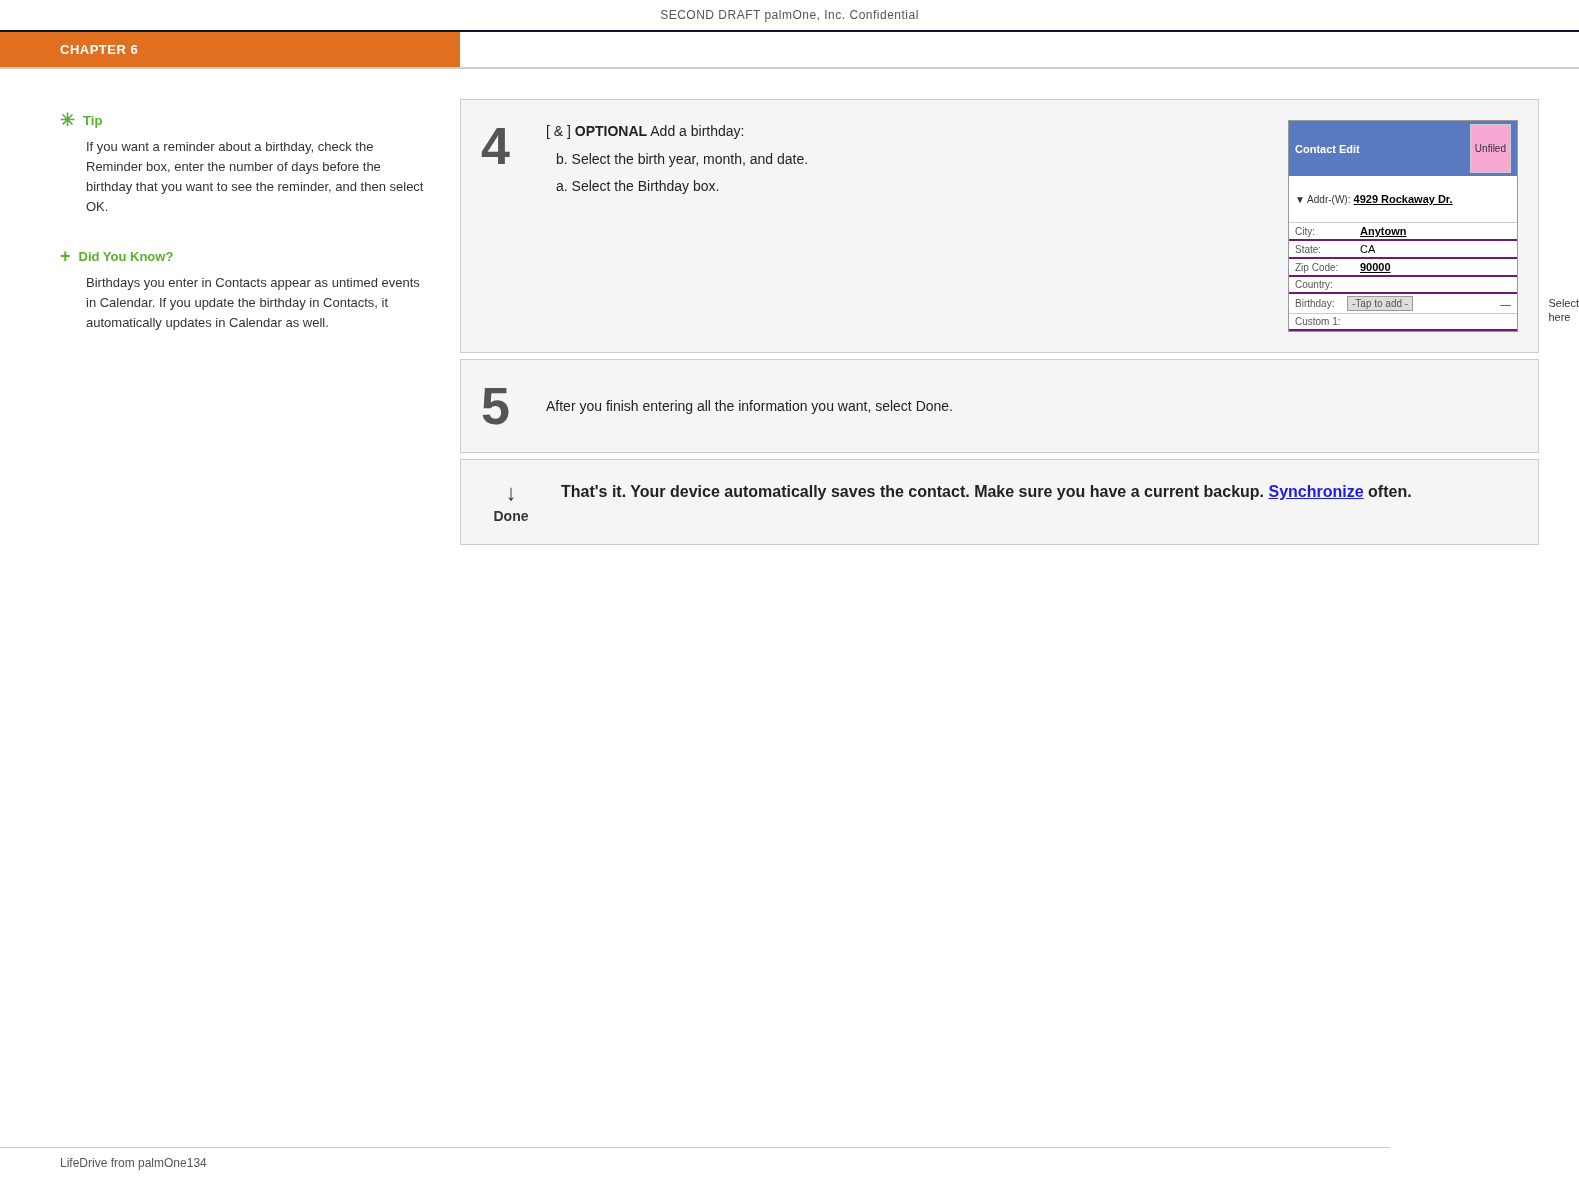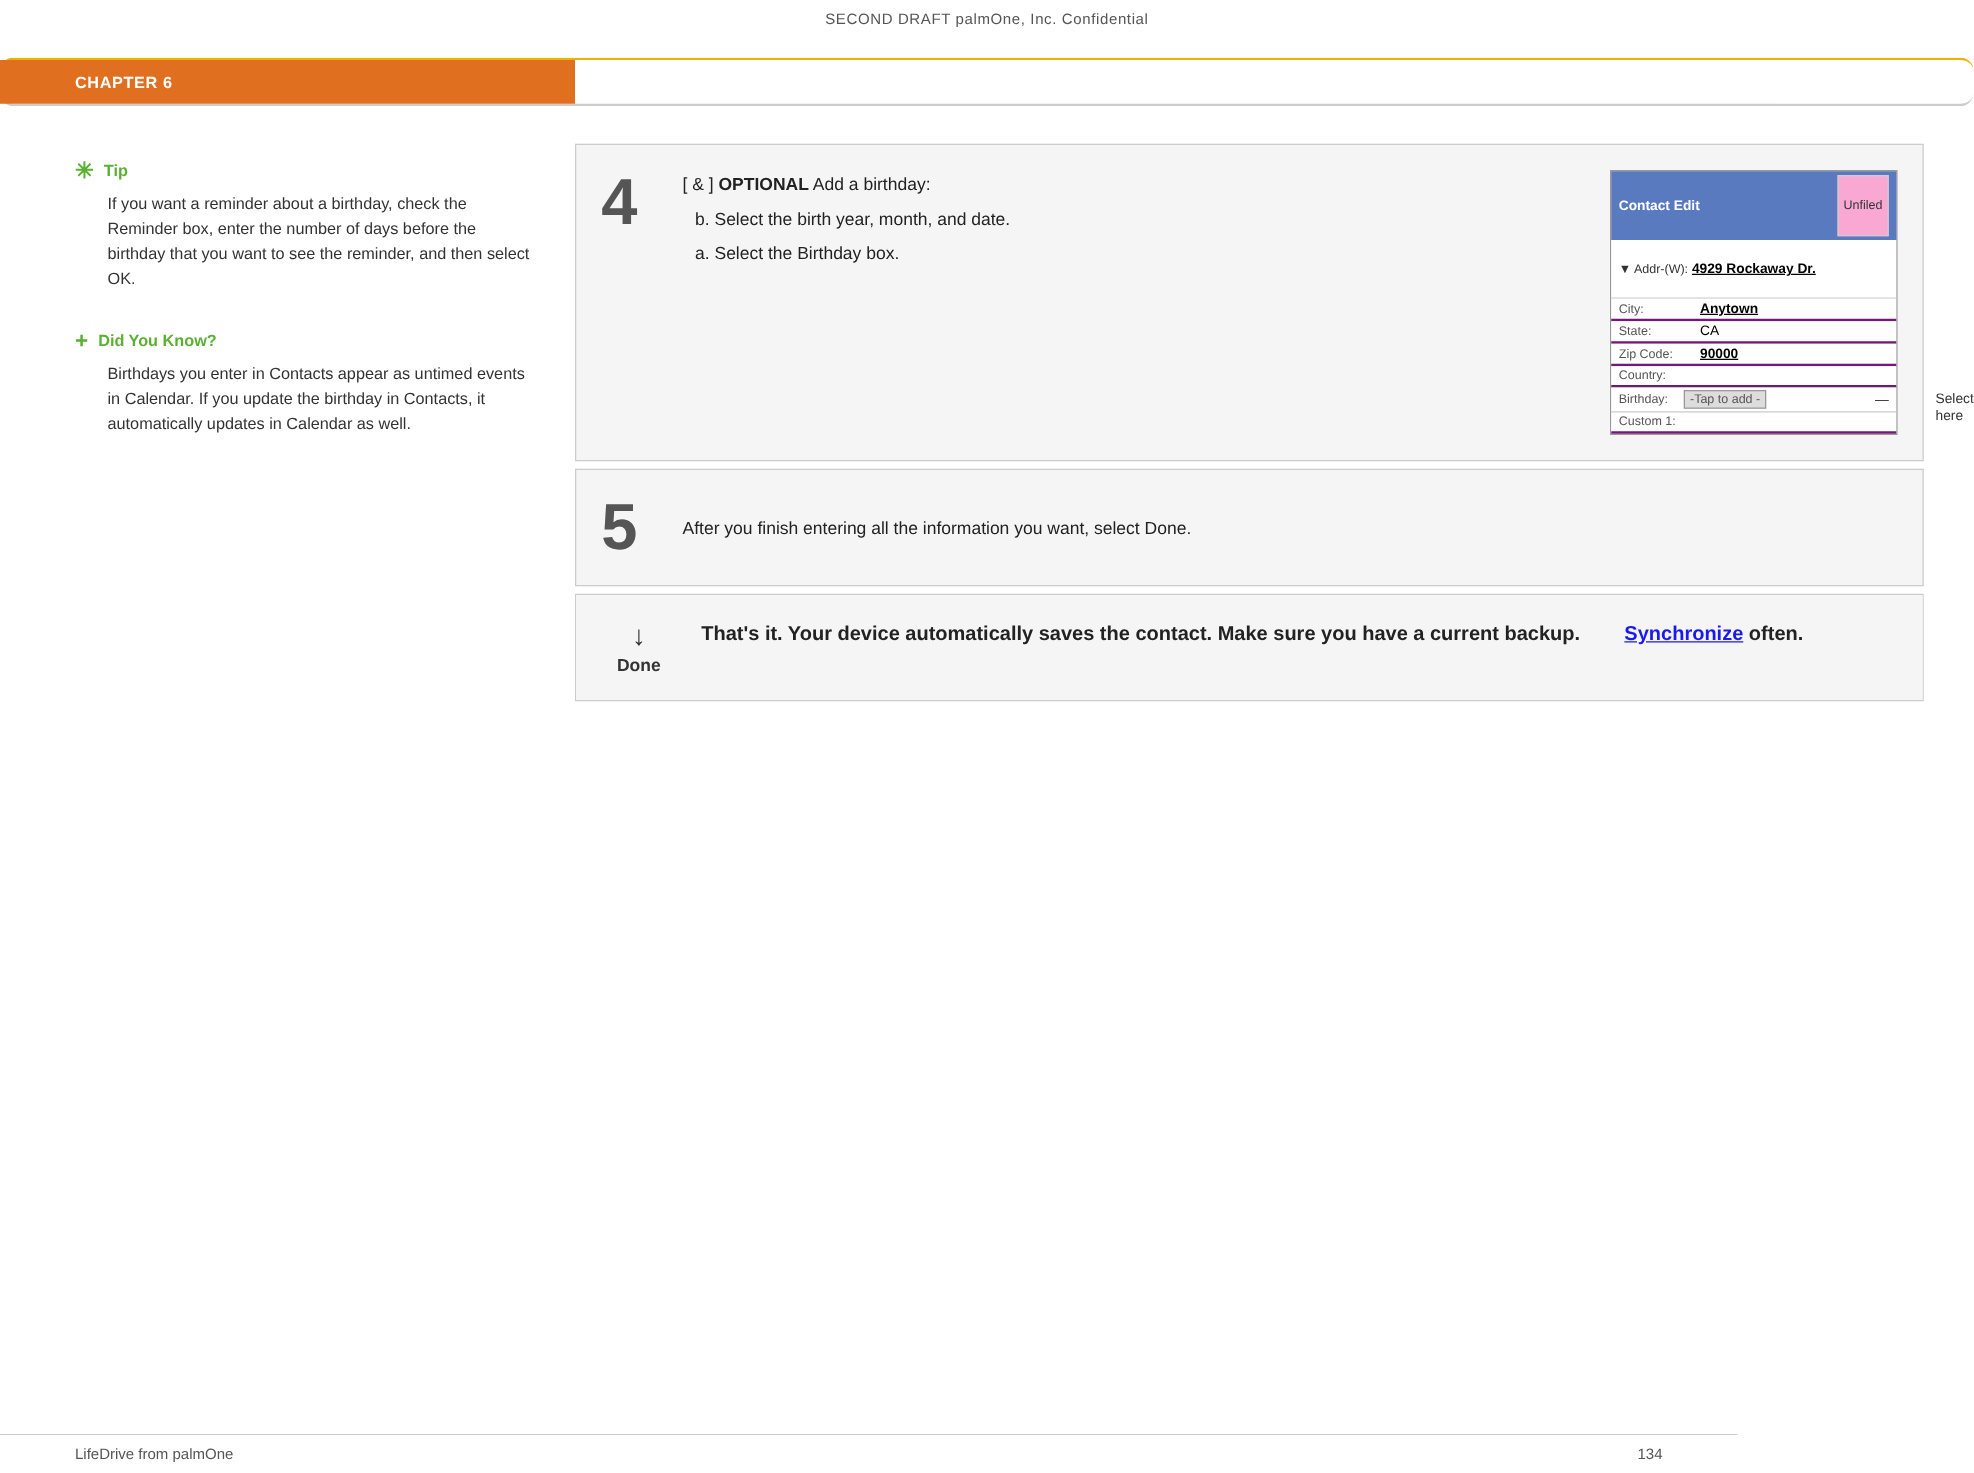--- a/index.html
+++ b/index.html
@@ -18,24 +18,23 @@
       padding: 8px 0 4px 0;
       font-size: 12px;
       color: #555;
       letter-spacing: 0.5px;
     }
 
     
     .header-bar {
       display: flex;
       align-items: stretch;
-      border-top: 2px solid #eab308;
+      border-top: 2px solid #0f172a;
       border-bottom: 2px solid #ccc;
-      margin-top: 20px;
-      border-radius: 11px;
+      margin-top: 4px;
     }
     .header-chapter {
       background: #e07020;
       color: #fff;
       font-weight: bold;
       font-size: 13px;
       padding: 10px 30px 10px 60px;
       min-width: 460px;
       display: flex;
       align-items: center;
@@ -284,32 +283,30 @@
     }
     .done-text {
       font-size: 16px;
       font-weight: bold;
       color: #222;
       line-height: 1.5;
     }
     .done-text a {
       color: #1a1aee;
       text-decoration: underline;
-      margin-left: 31px;
     }
 
     
     .footer {
       position: fixed;
       bottom: 0;
       left: 0;
       width: 1390px;
       border-top: 1.5px solid #ccc;
       display: flex;
-      justify-content: space-between;
       padding: 8px 60px;
       font-size: 12px;
       color: #555;
       background: #fff;
     }
 
     .device-dropdown-row {
       display: flex;
       align-items: center;
       padding: 17px 6px;

